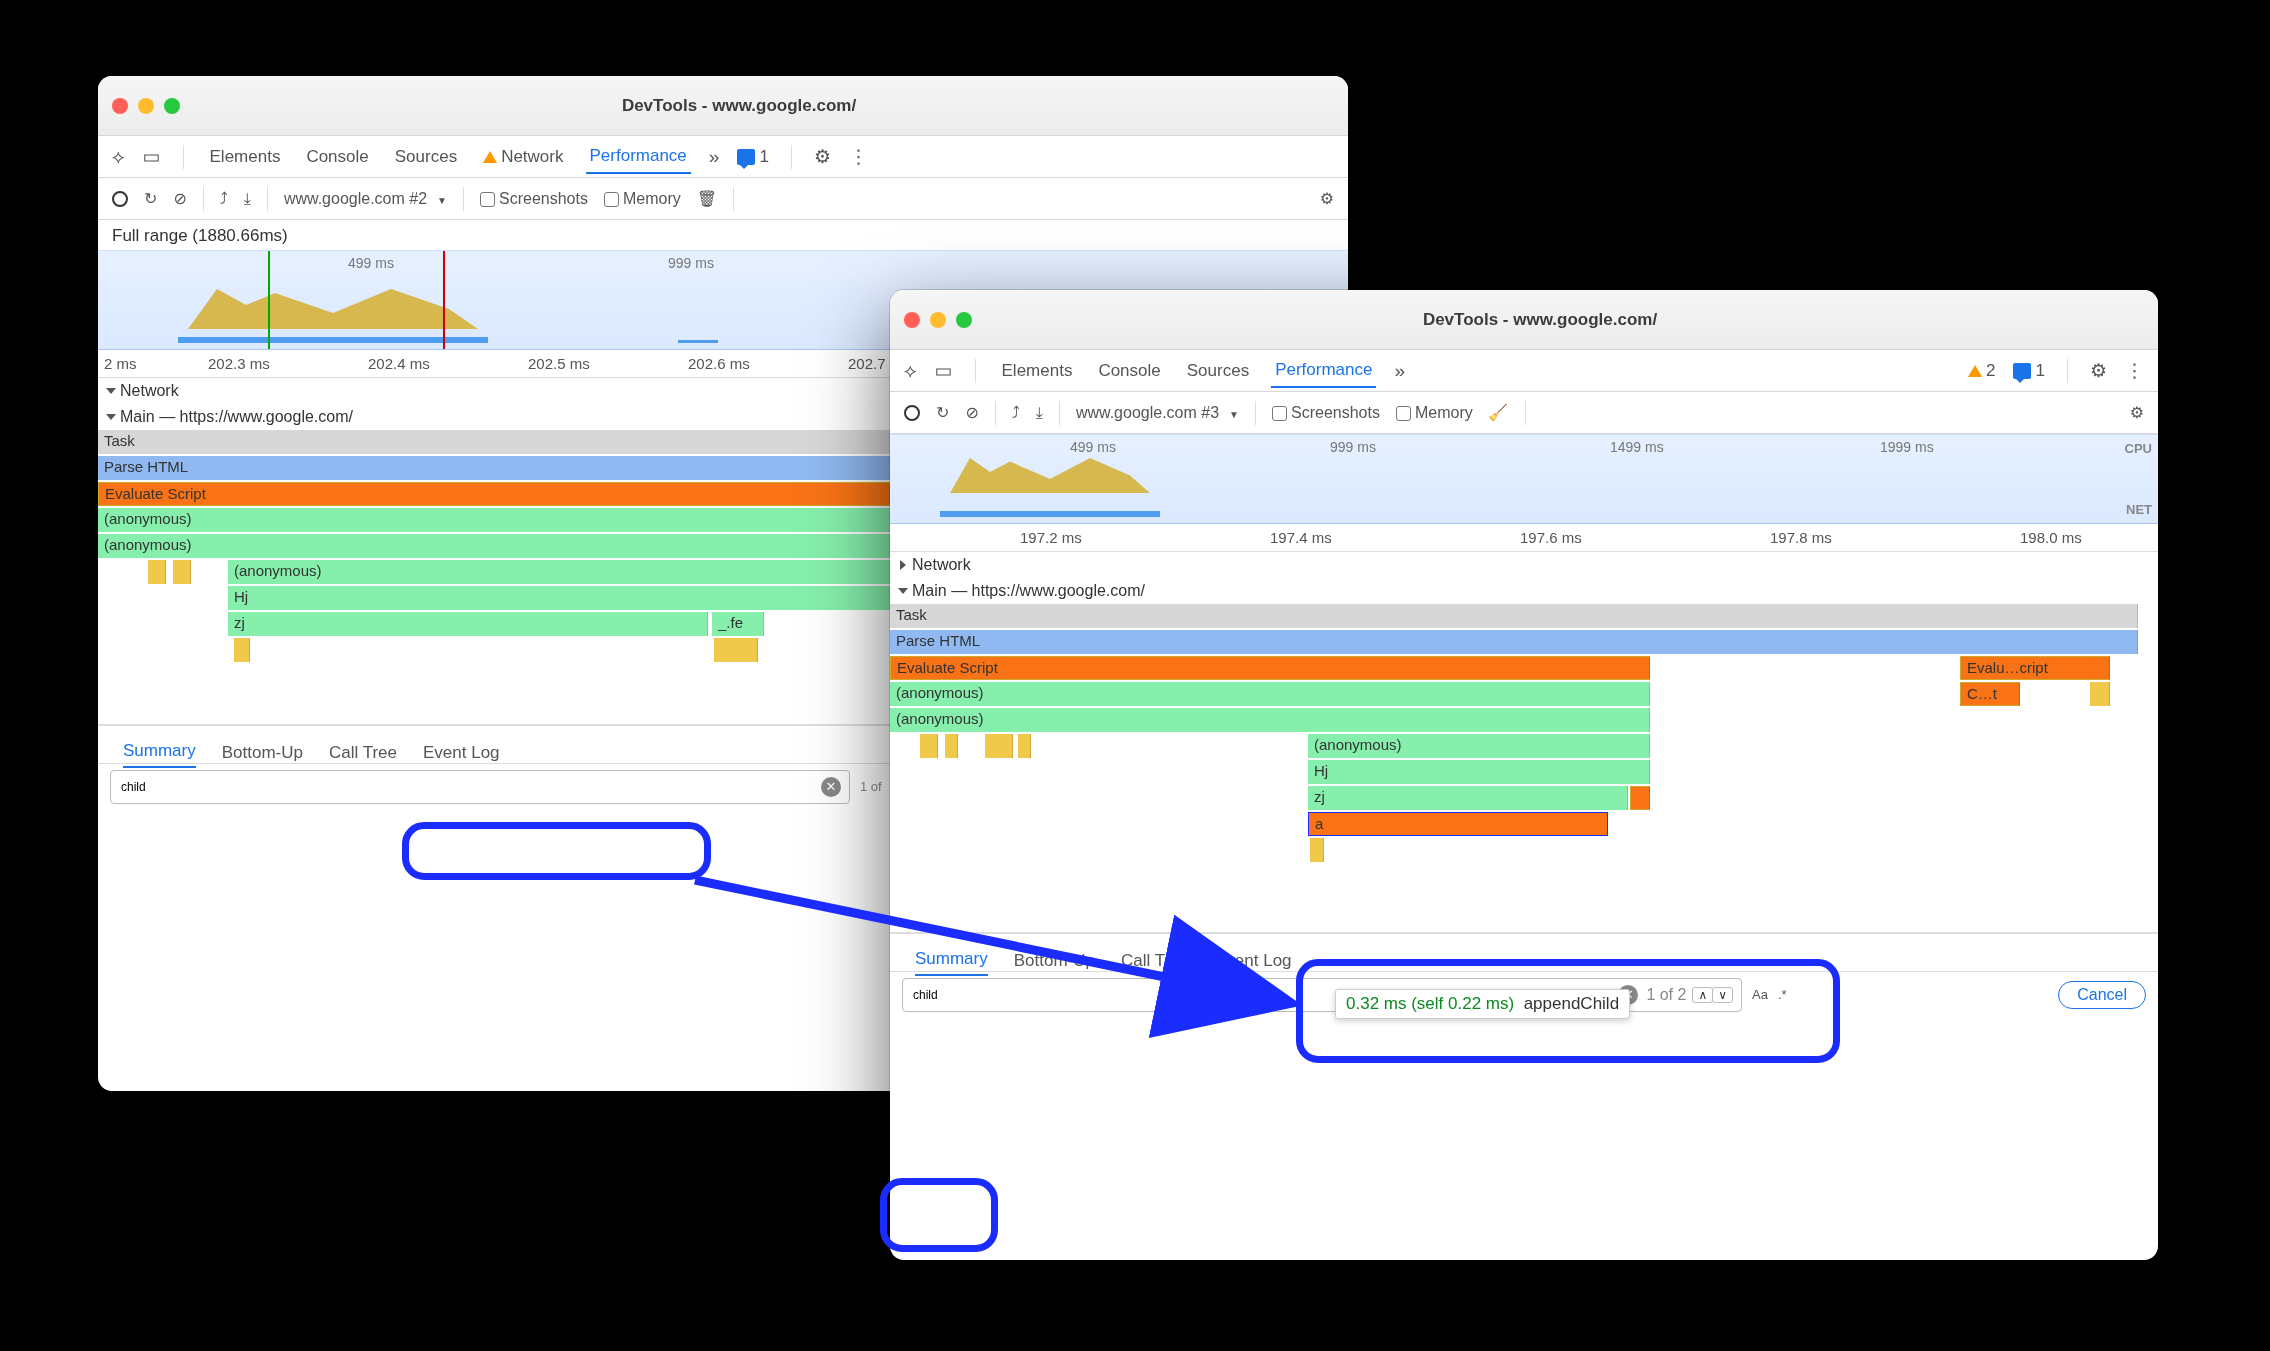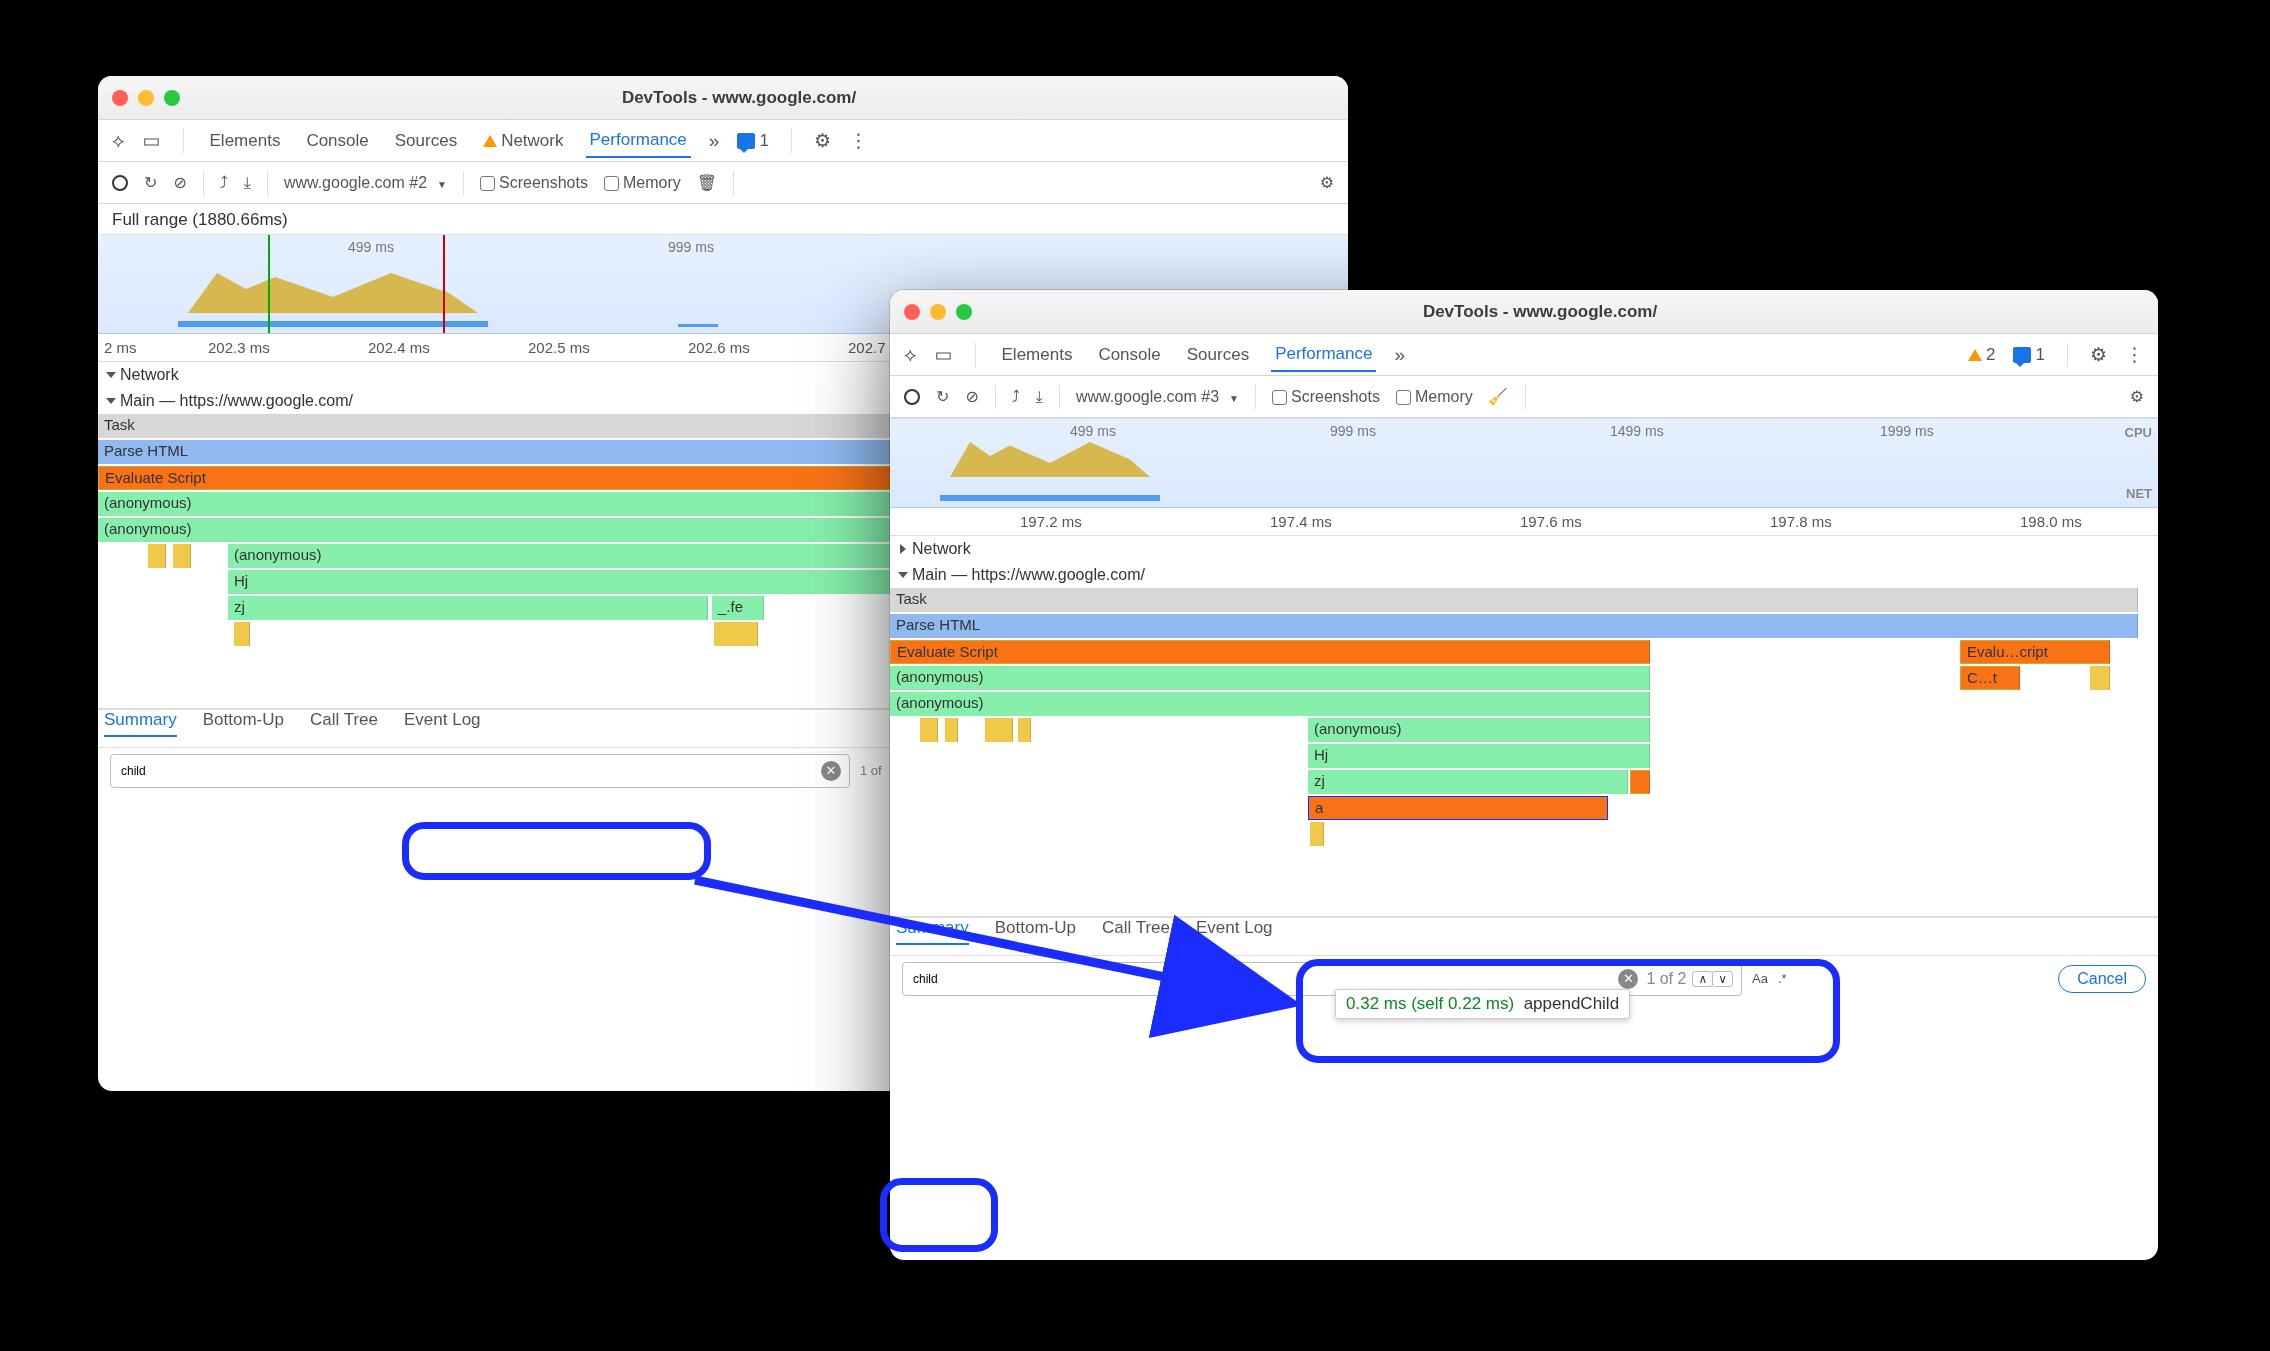--- a/index.html
+++ b/index.html
@@ -2,21 +2,21 @@
 <html><head>
 <meta charset="utf-8">
 <style>
   html,body{margin:0;padding:0;background:#000;font-family:-apple-system,Helvetica,Arial,sans-serif;font-size:13px;color:#333;}
   *{box-sizing:border-box;}
   .stage{position:relative;width:2270px;height:1351px;}
   .window{position:absolute;background:#fff;border-radius:14px;box-shadow:0 30px 80px rgba(0,0,0,.6),0 0 0 1px rgba(0,0,0,.15);overflow:hidden;}
   .win1{left:98px;top:76px;width:1250px;height:1015px;}
   .win2{left:890px;top:290px;width:1268px;height:970px;}
   
-  .titlebar{height:44px;display:flex;align-items:center;padding:0 14px;background:linear-gradient(#f6f6f6,#ececec);border-bottom:1px solid #d6d6d6;}
+  .titlebar{height:60px;display:flex;align-items:center;padding:0 14px;background:linear-gradient(#f6f6f6,#ececec);border-bottom:1px solid #d6d6d6;}
   .traffic{display:flex;gap:10px;margin-right:20px;}
   .traffic span{width:16px;height:16px;border-radius:50%;display:block;}
   .tl-red{background:#ff5f57;}
   .tl-yellow{background:#febc2e;}
   .tl-green{background:#28c840;}
   .wintitle{flex:1;text-align:center;font-weight:600;font-size:17px;color:#3c3c3c;}
   
   .tabrow{height:42px;display:flex;align-items:center;padding:0 14px;border-bottom:1px solid #d6d6d6;gap:18px;font-size:17px;color:#555;}
   .tabrow .sep{width:1px;height:24px;background:#ddd;margin:0 4px;}
   .tabrow .icon{color:#555;font-size:19px;}
@@ -51,21 +51,21 @@
   .section-head .tri{display:inline-block;width:0;height:0;border-left:6px solid #555;border-top:5px solid transparent;border-bottom:5px solid transparent;margin-right:6px;}
   .section-head.open .tri{transform:rotate(90deg);}
   .flame-row{height:26px;position:relative;border-bottom:1px solid rgba(0,0,0,0);}
   .flame-row .seg{position:absolute;top:0;bottom:1px;padding:2px 6px;font-size:15px;overflow:hidden;white-space:nowrap;border-right:1px solid rgba(0,0,0,.15);}
   .c-grey{background:#d7d7d7;}
   .c-blue{background:#8fb9f0;}
   .c-yellow{background:#f97316;border:1px solid #cfa92a;}
   .c-purple{background:#86efac;}
   .c-yellow2{background:#f0c84a;}
   
-  .btabs{height:38px;border-top:1px solid #ddd;display:flex;align-items:flex-start;padding:0 6px;gap:26px;font-size:17px;color:#555;}
+  .btabs{height:38px;border-top:1px solid #ddd;display:flex;align-items:flex-end;padding:0 25px;gap:26px;font-size:17px;color:#555;}
   .btabs .tab.active{color:#1a73e8;border-bottom:2px solid #1a73e8;padding-bottom:5px;margin-bottom:-5px;}
   
   .searchrow{height:46px;display:flex;align-items:center;padding:6px 12px;gap:10px;border-top:1px solid #ddd;}
   .searchbox{flex:0 0 auto;width:820px;height:34px;border:1px solid #bbb;border-radius:4px;display:flex;align-items:center;padding:0 8px;font-size:16px;color:#333;}
   .searchbox input{border:none;outline:none;flex:1;font-size:12px;}
   .clearx{width:20px;height:20px;border-radius:50%;background:#888;color:#fff;display:flex;align-items:center;justify-content:center;font-size:13px;}
   .cancelbtn{border:1px solid #1a73e8;color:#1a73e8;border-radius:18px;padding:4px 18px;font-size:16px;}
   
   .ring{position:absolute;border:7px solid #1b2cff;border-radius:22px;pointer-events:none;z-index:50;}
   

